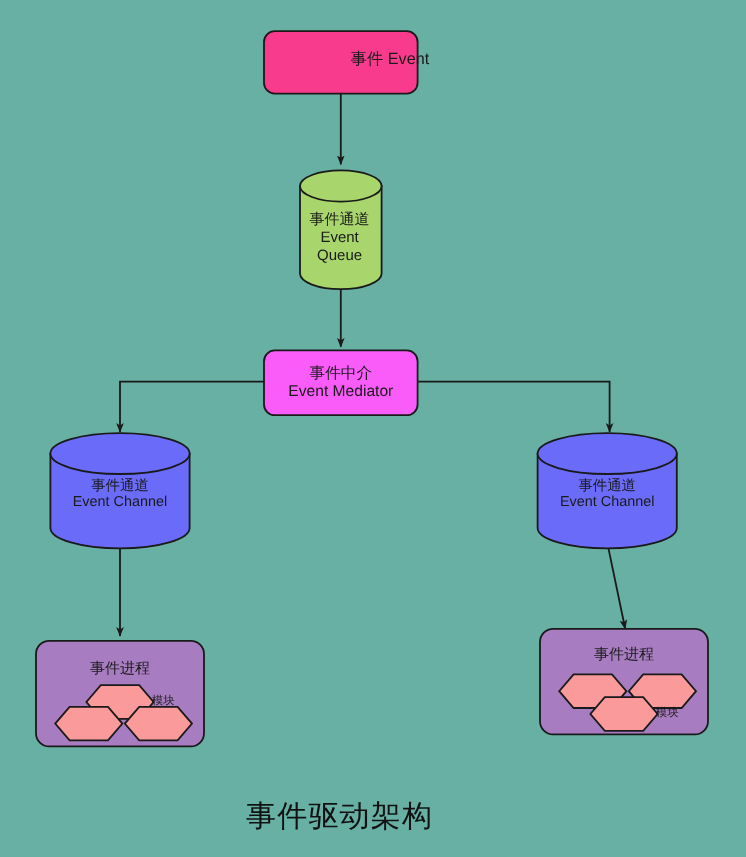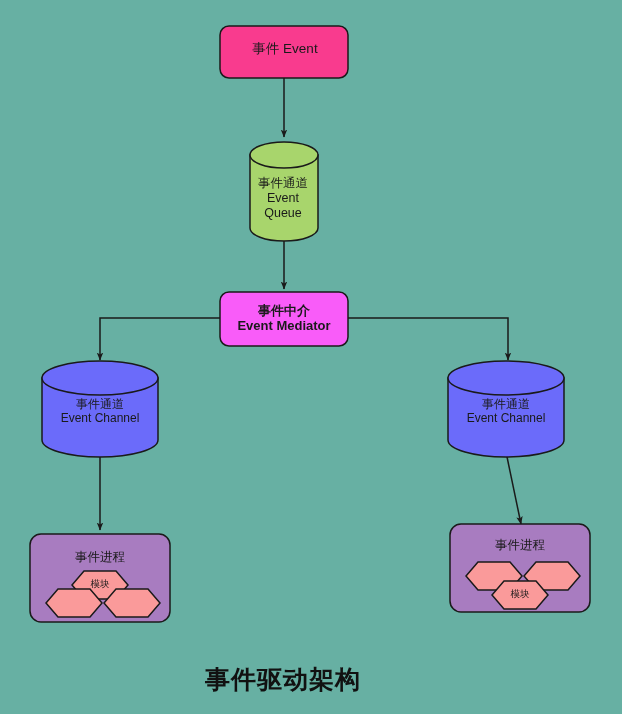--- a/index.html
+++ b/index.html
@@ -28,33 +28,34 @@
     line-height: 1.18;
     pointer-events: none;
     white-space: pre-line;
     font-size: 13px;
   }
   .label-event {
     left: 221px;
     top: 41px;
     width: 128px;
     font-size: 13.5px;
+    padding-left: 40px;
   }
   .label-queue {
     left: 240px;
     top: 176px;
     width: 86px;
     font-size: 12.5px;
   }
   .label-mediator {
     left: 220px;
     top: 303px;
     width: 128px;
     font-size: 13px;
-    font-weight: bold;
+    font-weight: normal;
   }
   .label-channel-l {
     left: 40px;
     top: 397px;
     width: 120px;
     font-size: 12px;
   }
   .label-channel-r {
     left: 446px;
     top: 397px;
@@ -72,39 +73,40 @@
     top: 538px;
     width: 140px;
     font-size: 12.5px;
   }
   .module-label {
     position: absolute;
     text-align: center;
     color: #1a1a1a;
     font-size: 9.5px;
     pointer-events: none;
+    margin-left: 36px;
   }
   .mod-l {
     left: 74px;
     top: 578px;
     width: 52px;
   }
   .mod-r {
     left: 494px;
     top: 588px;
     width: 52px;
   }
   .diagram-title {
     position: absolute;
     left: 0;
     top: 663px;
     width: 566px;
     text-align: center;
     font-size: 25px;
-    font-weight: bold;
+    font-weight: normal;
     color: #111111;
     letter-spacing: 1px;
   }
 </style>
 </head>
 <body>
 
 <svg id="canvas" viewBox="0 0 622 714">
   <defs>
     <marker id="arrowhead" markerWidth="9" markerHeight="9" refX="7.4" refY="3.6" orient="auto" markerUnits="userSpaceOnUse">

